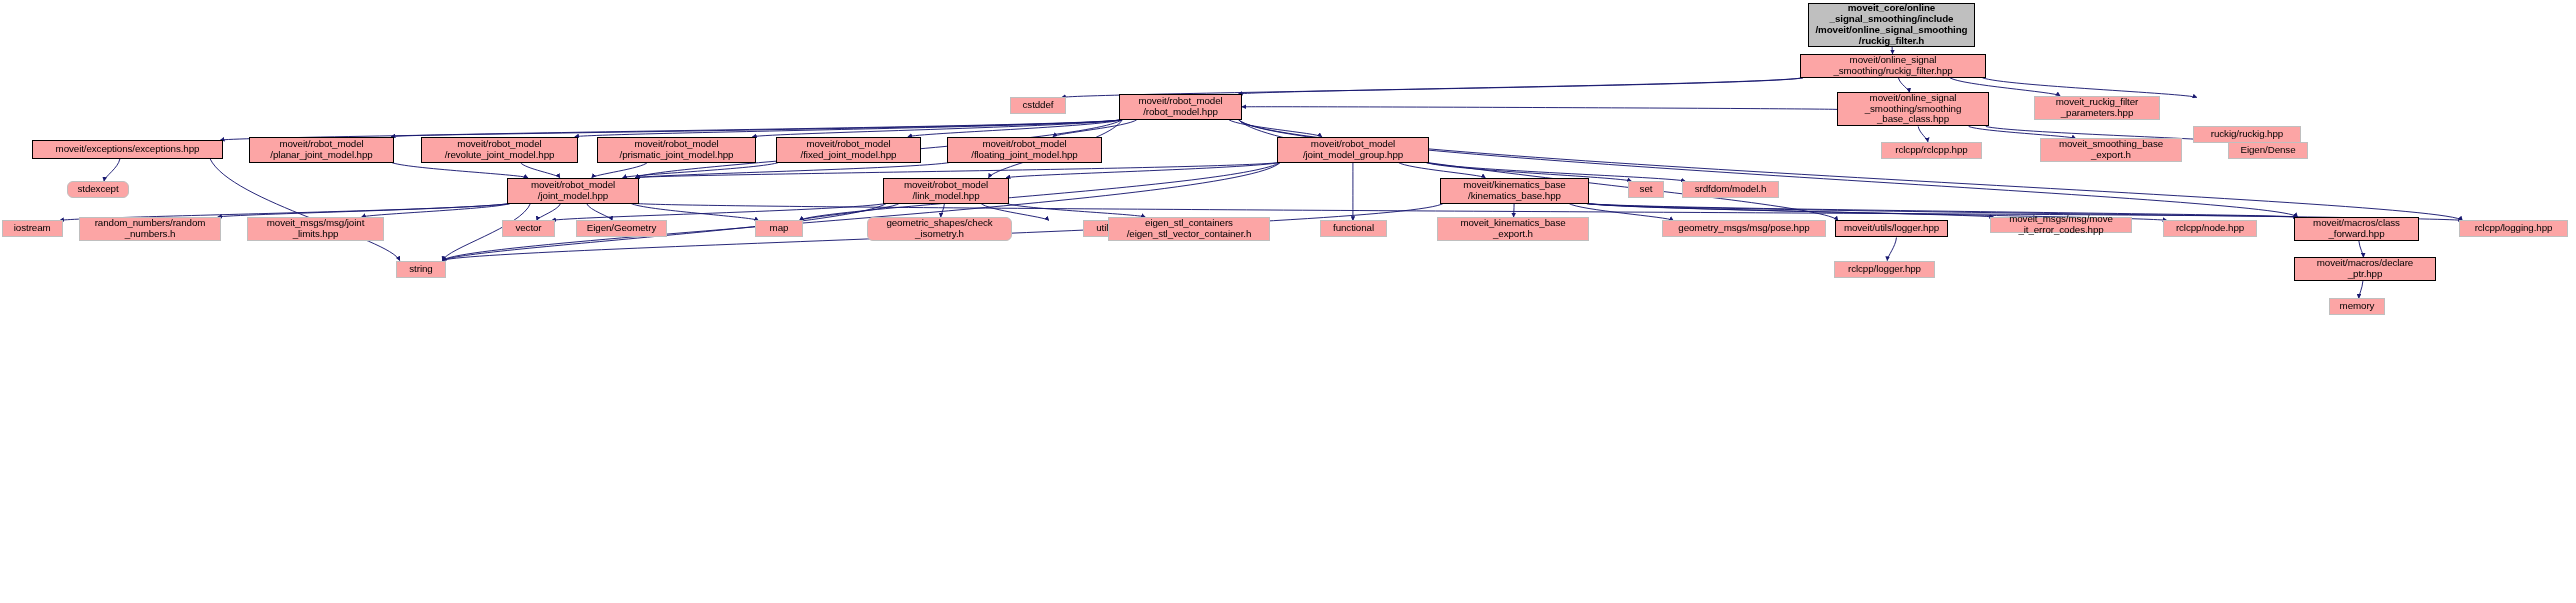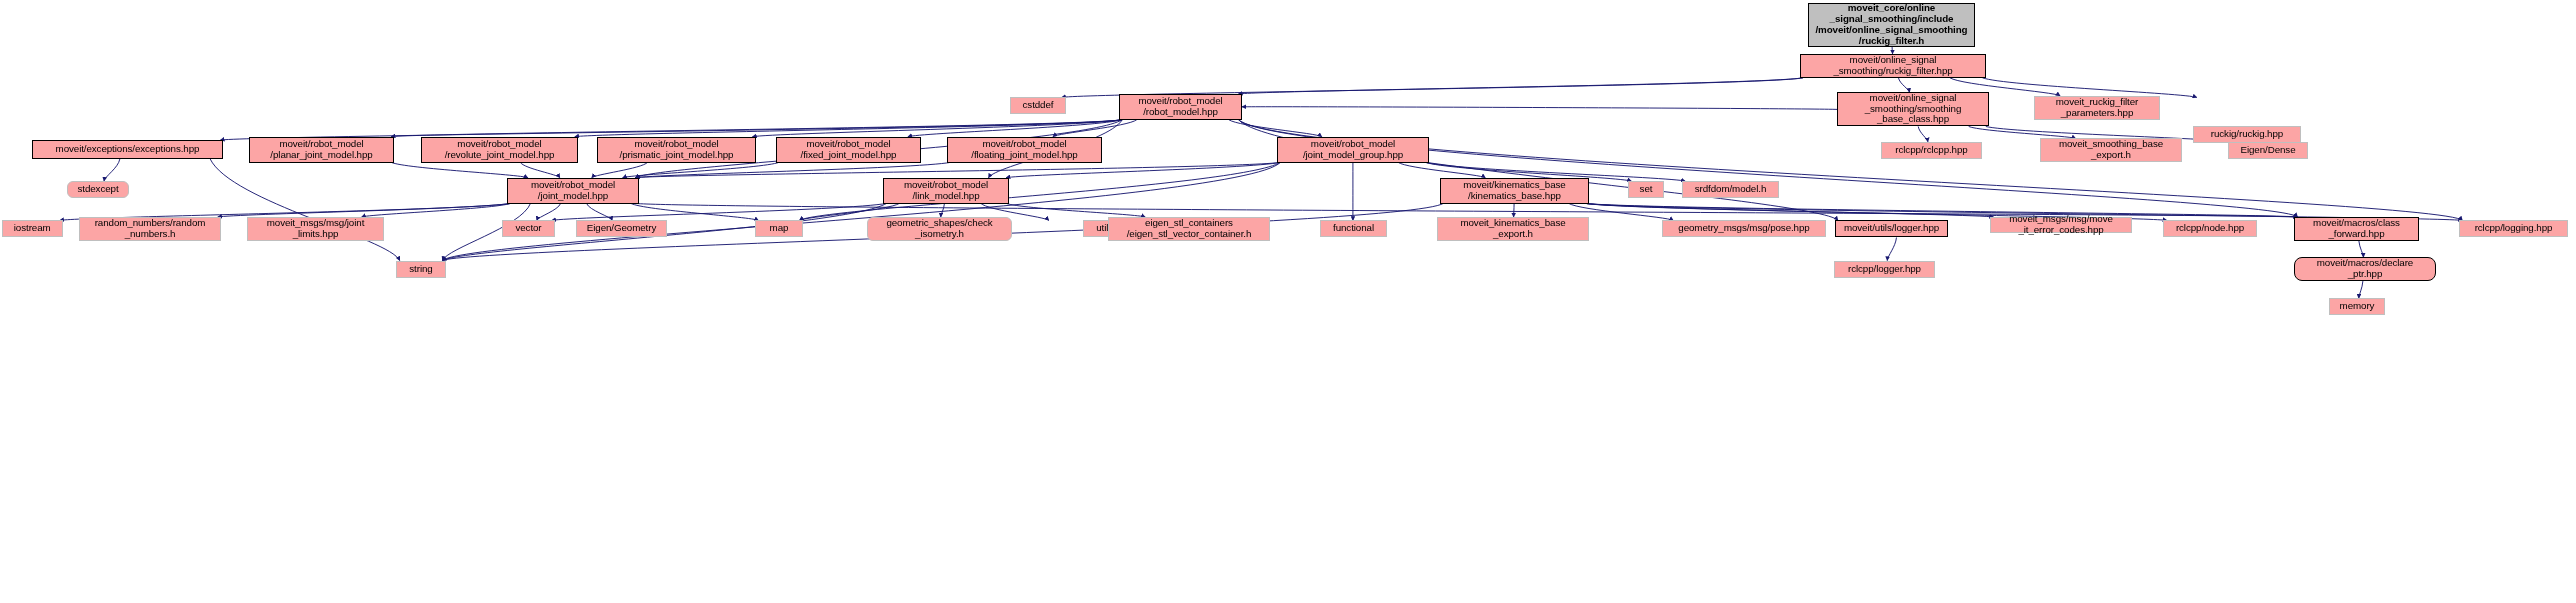--- a/index.html
+++ b/index.html
@@ -186,18 +186,18 @@
       <div class="node" style="left: 1626px; top: 220px; width: 164px; height: 17px; margin-left: 36px;">geometry_msgs/msg/pose.hpp</div>
       <div class="node solid" style="left: 1835px; top: 220px; width: 113px; height: 17px;">moveit/utils/logger.hpp</div>
       <div class="node" style="left: 1990px; top: 217px; width: 142px; height: 16px;">moveit_msgs/msg/move
 _it_error_codes.hpp</div>
       <div class="node" style="left: 2163px; top: 220px; width: 94px; height: 17px;">rclcpp/node.hpp</div>
       <div class="node solid" style="left: 2294px; top: 217px; width: 125px; height: 24px;">moveit/macros/class
 _forward.hpp</div>
       <div class="node" style="left: 2459px; top: 220px; width: 109px; height: 17px;">rclcpp/logging.hpp</div>
       <div class="node" style="left: 396px; top: 261px; width: 50px; height: 17px;">string</div>
       <div class="node" style="left: 1834px; top: 261px; width: 101px; height: 17px;">rclcpp/logger.hpp</div>
-      <div class="node solid" style="left: 2294px; top: 257px; width: 142px; height: 24px; border-radius: 8px;">moveit/macros/declare
+      <div class="node solid" style="left: 2294px; top: 257px; width: 142px; height: 24px;">moveit/macros/declare
 _ptr.hpp</div>
       <div class="node" style="left: 2329px; top: 298px; width: 56px; height: 17px;">memory</div>
     </div>
 </div>
 
 
 </body></html>

